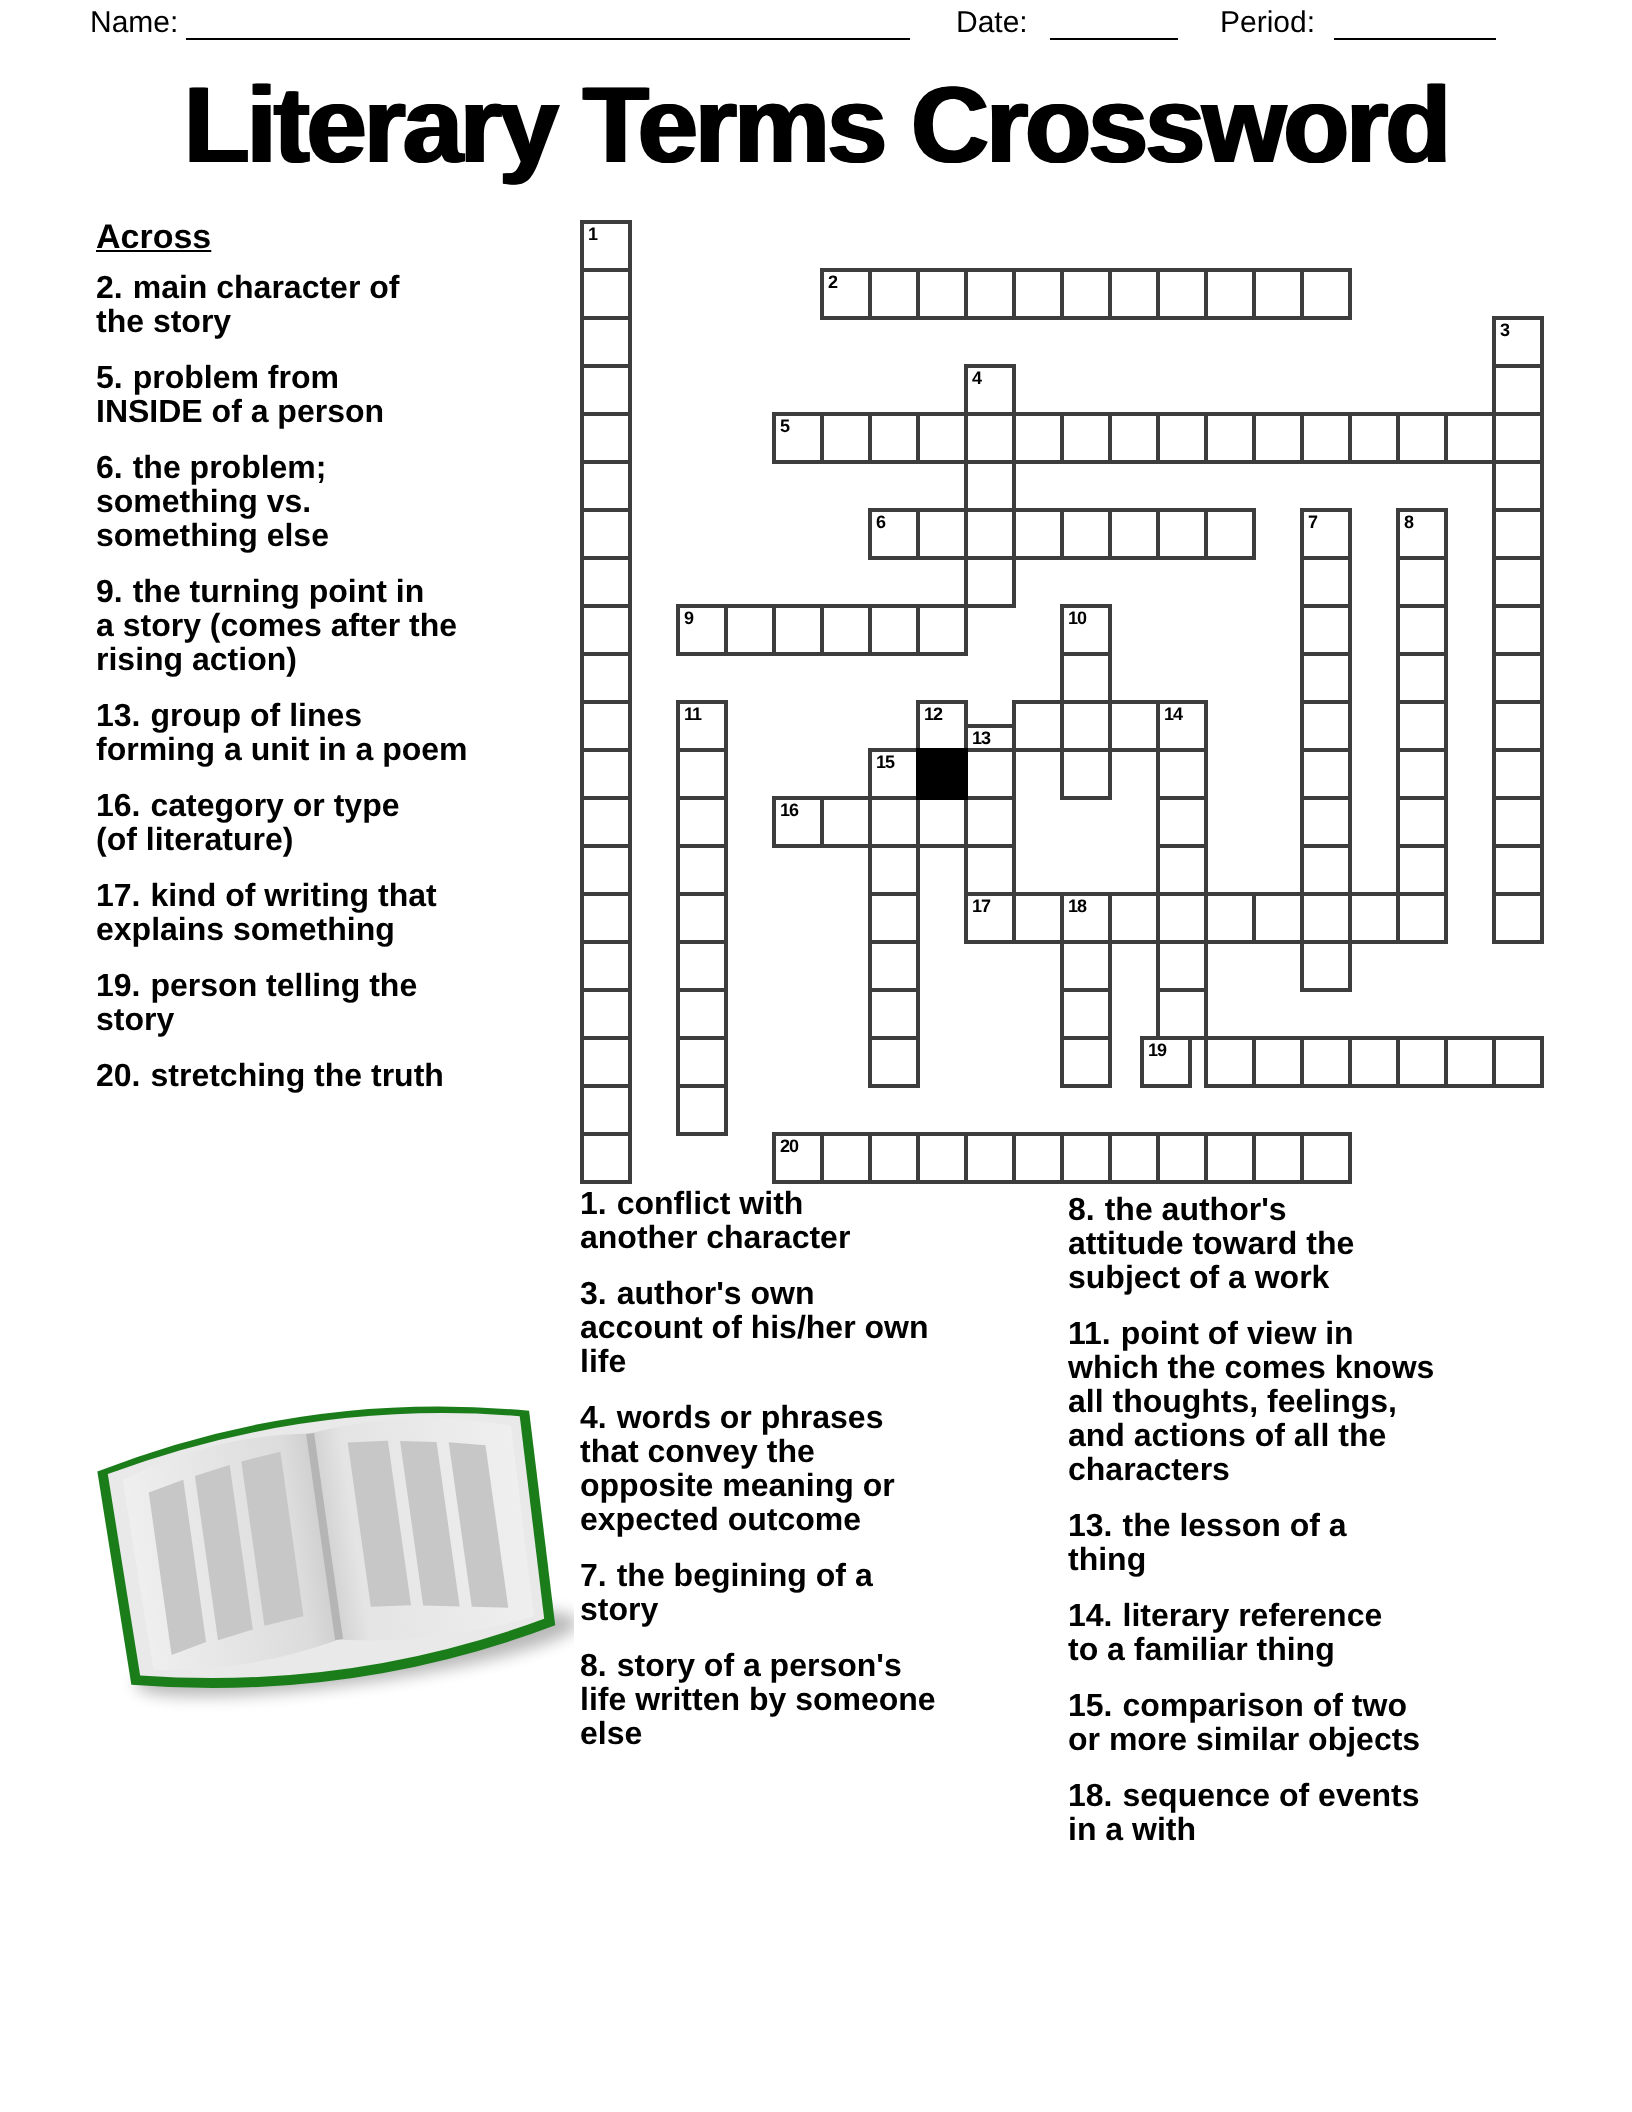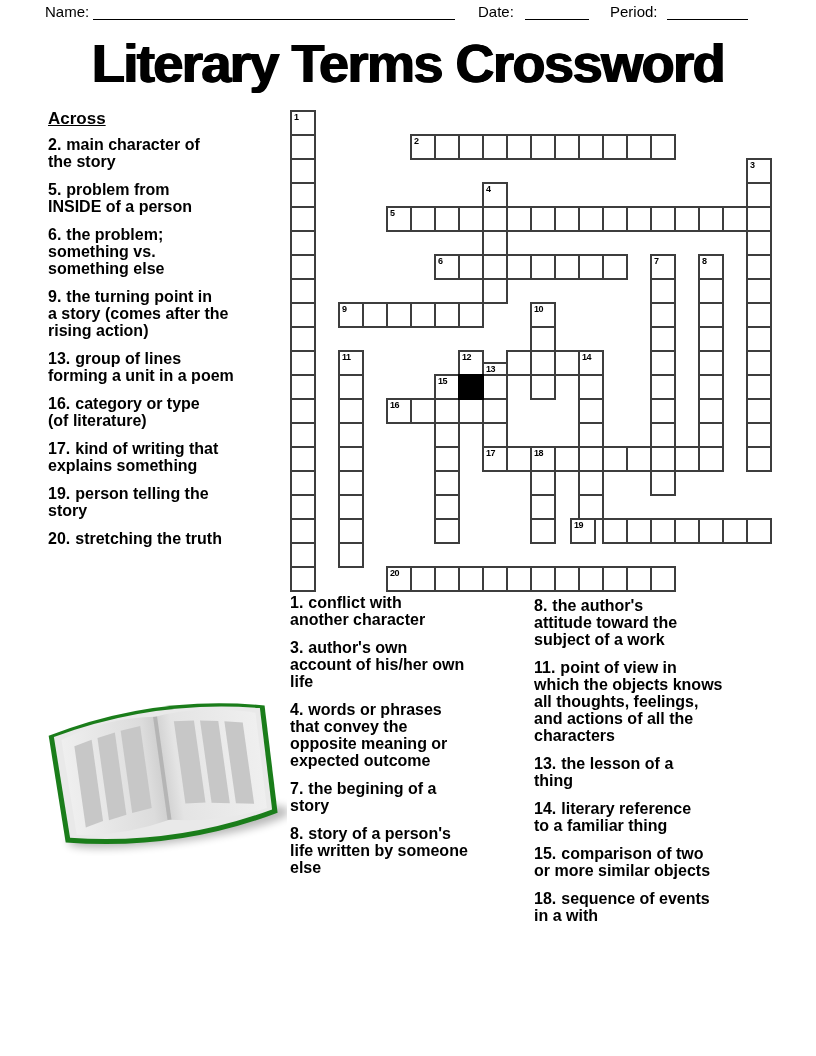--- a/index.html
+++ b/index.html
@@ -295,21 +295,21 @@
 else</span></div>
       </div>
   </div>
 
   <div class="clues" style="left:534px;top:597px;width:258px">
     <div id="down-list-2">
         <div class="clue"><span class="cnum">8.</span><span>the author's
 attitude toward the
 subject of a work</span></div>
         <div class="clue"><span class="cnum">11.</span><span>point of view in
-which the objects knows
+which the comes knows
 all thoughts, feelings,
 and actions of all the
 characters</span></div>
         <div class="clue"><span class="cnum">13.</span><span>the lesson of a
 thing</span></div>
         <div class="clue"><span class="cnum">14.</span><span>literary reference
 to a familiar thing</span></div>
         <div class="clue"><span class="cnum">15.</span><span>comparison of two
 or more similar objects</span></div>
         <div class="clue"><span class="cnum">18.</span><span>sequence of events

